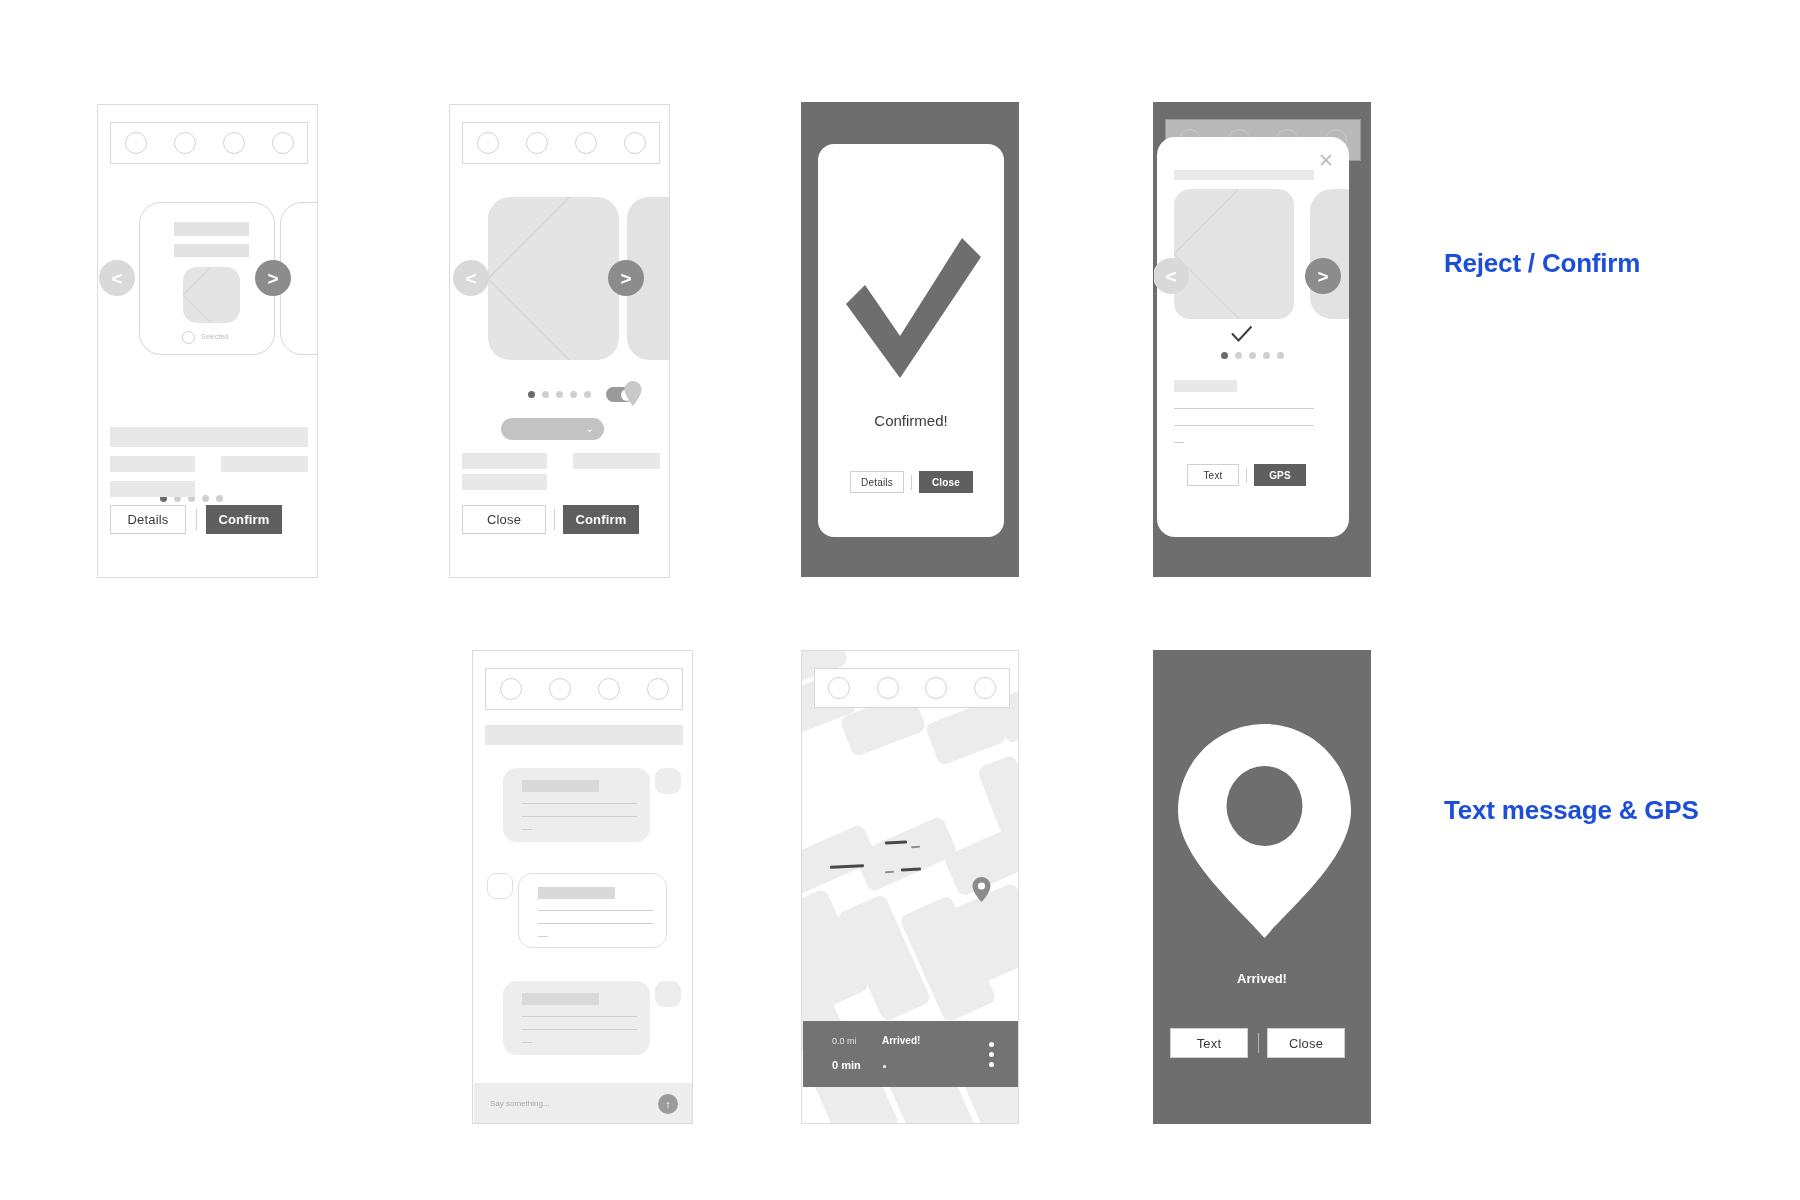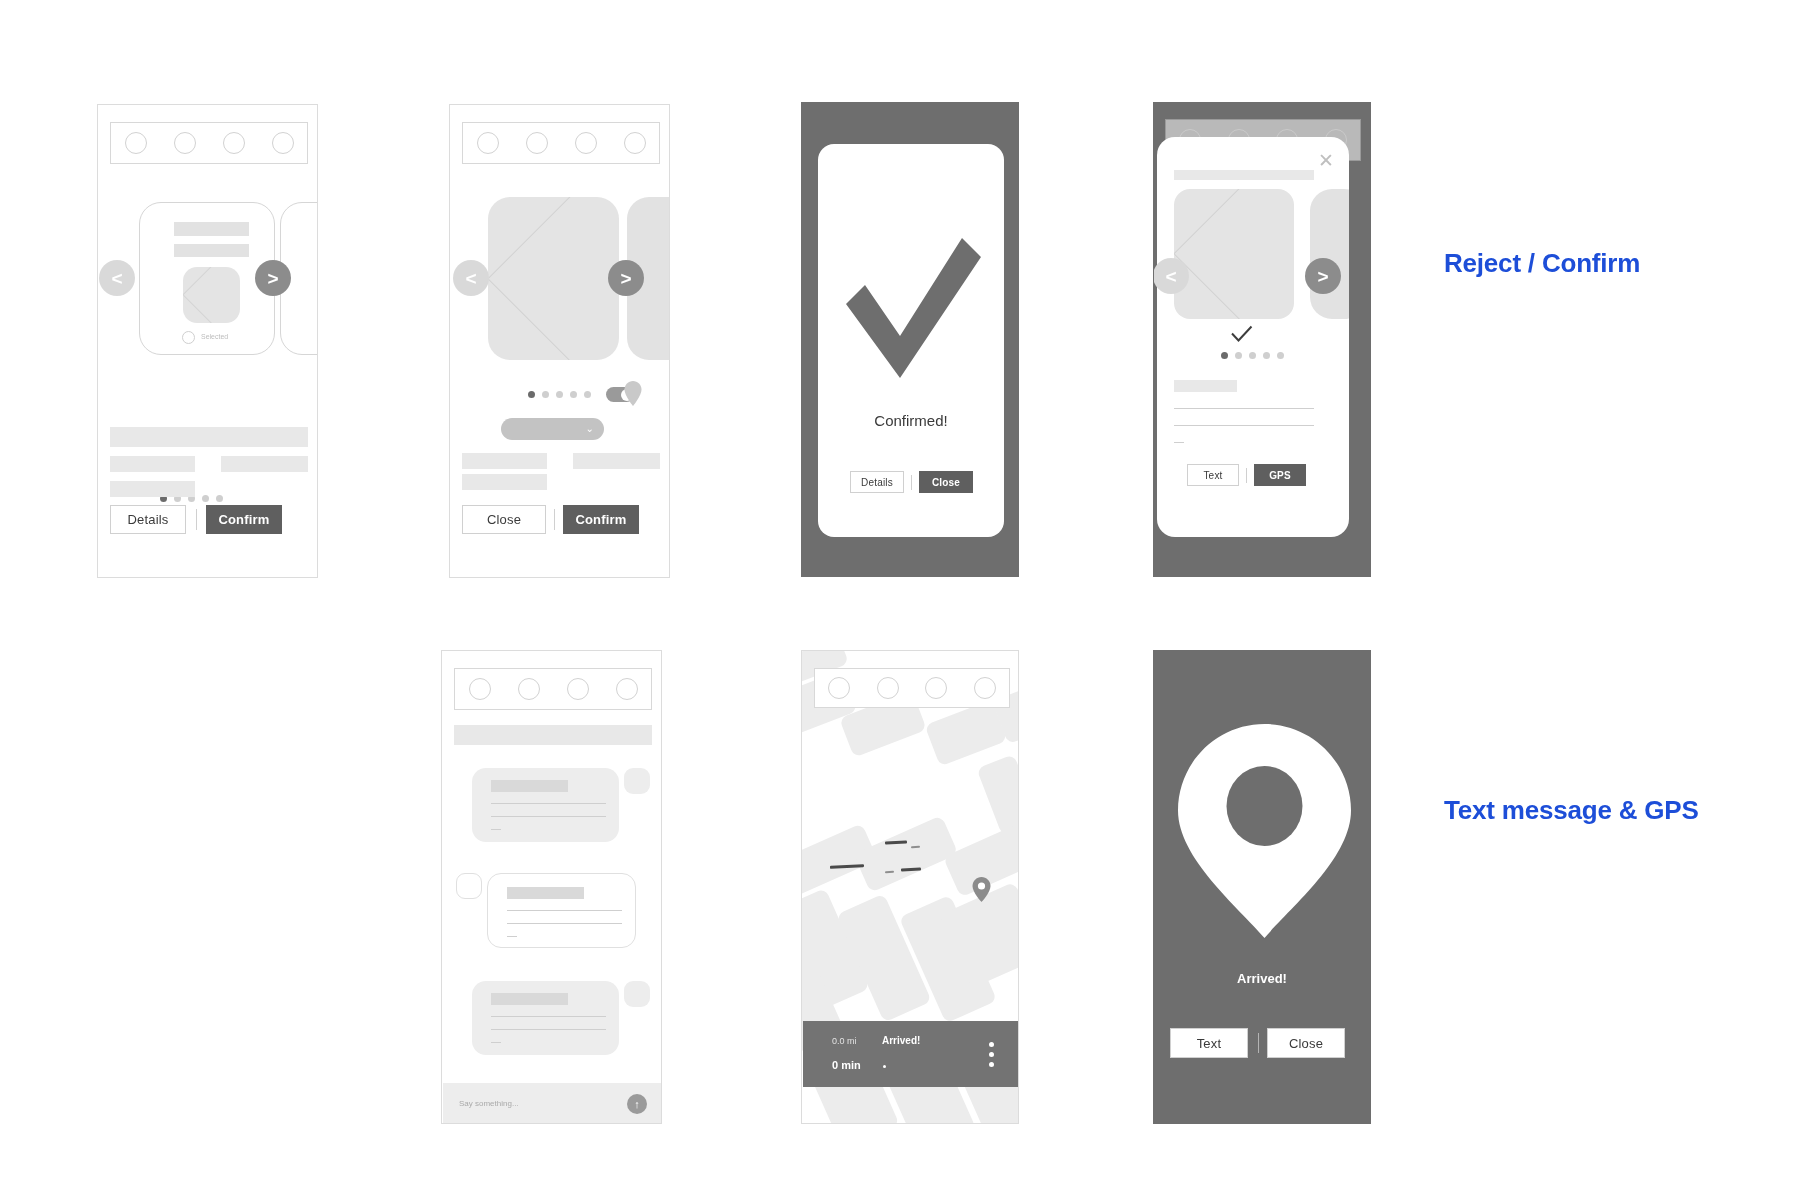--- a/index.html
+++ b/index.html
@@ -369,21 +369,21 @@
 
       <div class="btn outline" style="left:30px; top:327px; width:52px; height:22px; font-size:10px;">Text</div>
       <div class="btn-sep" style="left:89px; top:331px; height:15px;"></div>
       <div class="btn filled" style="left:97px; top:327px; width:52px; height:22px; font-size:10px;">GPS</div>
     </div>
 
     <div class="arrow left faded" style="left:-1px; top:155px;">&lt;</div>
     <div class="arrow right" style="left:151px; top:155px;">&gt;</div>
   </div>
 
-  <div class="phone" style="left:441px; top:650px; width:221px; height:474px;">
+  <div class="phone" style="left:472px; top:650px; width:221px; height:474px;">
 
     <div class="navbar" style="left:12px; top:17px; width:198px; height:42px;">
       <span class="nav-circle"></span>
       <span class="nav-circle"></span>
       <span class="nav-circle"></span>
       <span class="nav-circle"></span>
     </div>
 
     <div class="bar" style="left:12px; top:74px; width:198px; height:20px;"></div>
 

